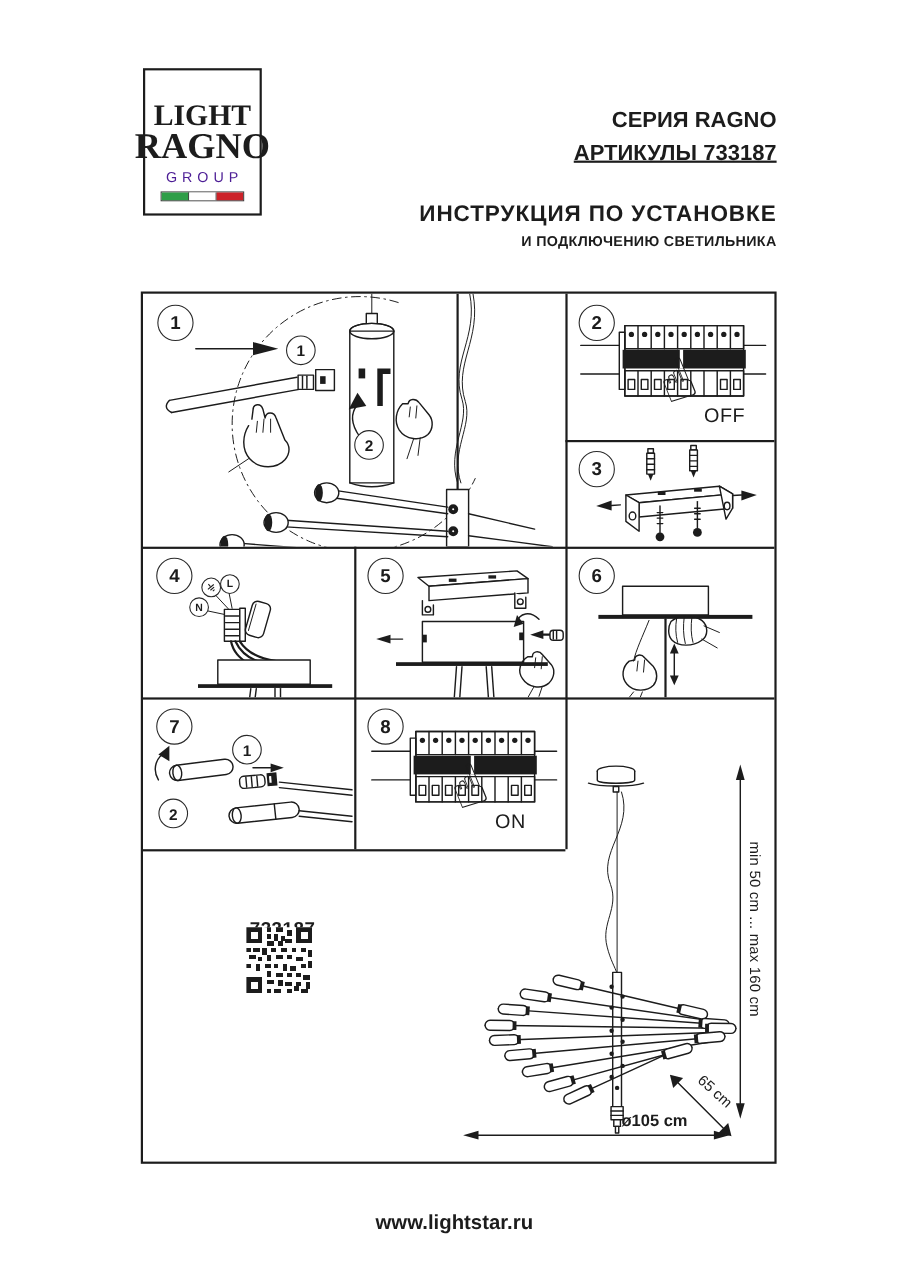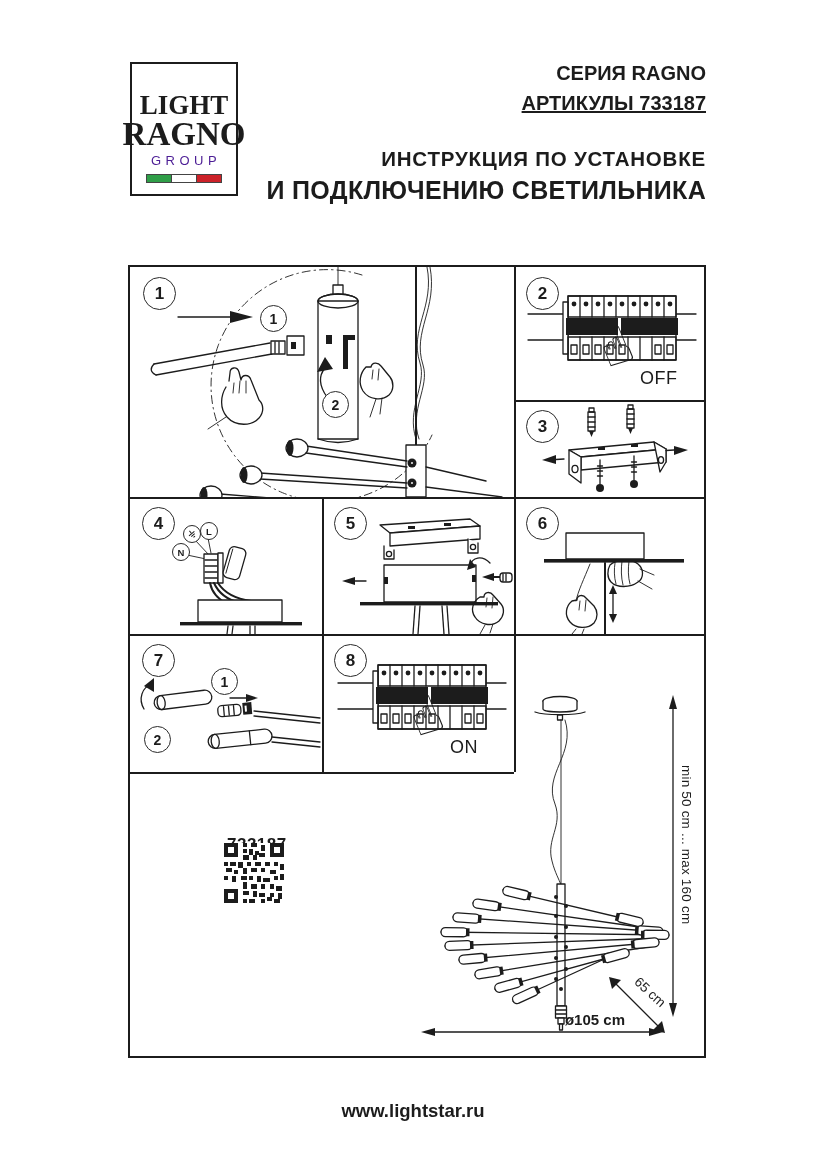--- a/index.html
+++ b/index.html
@@ -13,25 +13,25 @@
     left:130px;top:62px;width:108px;height:134px;border:2px solid #1c1c1c;
     display:flex;flex-direction:column;align-items:center;justify-content:flex-start;
     padding-top:28px;box-sizing:border-box;background:#fff;
   }
   .logo-l1{font-family:"Liberation Serif",serif;font-weight:700;font-size:27px;line-height:26px;letter-spacing:0px;text-align:center;}
   .logo-l2{font-family:"Liberation Serif",serif;font-weight:700;font-size:33px;line-height:32px;}
   .logo-l3{font-size:13px;letter-spacing:4.5px;margin:3px 0 6px 4px;font-weight:400;color:#4c1d95;}
   .flag{width:76px;height:9px;display:flex;border:1px solid #444;box-sizing:border-box;}
   .flag span{flex:1;border-right:1px solid #444;}
   .flag span:last-child{border-right:none;}
-  .hdr{right:120px;font-weight:700;}
+  .hdr{right:120px;font-weight:700;margin-top:36px;}
   .hdr-series{top:62px;font-size:20px;}
   .hdr-articles{top:92px;font-size:20px;text-decoration:underline;}
   .hdr-t1{top:147px;font-size:20.5px;letter-spacing:.8px;}
-  .hdr-t2{top:176px;font-size:25px;letter-spacing:.3px;}
+  .hdr-t2{top:176px;font-size:13px;letter-spacing:.3px;}
   
   .sheet{left:128px;top:265px;width:578px;height:793px;border:2px solid #1c1c1c;box-sizing:border-box;background:#fff;}
   .cell{position:absolute;box-sizing:border-box;overflow:hidden;}
   .bl{border-left:2px solid #1c1c1c;}
   .bt{border-top:2px solid #1c1c1c;}
   
   .stepnum{
     width:31px;height:31px;border:1.7px solid #2a2a2a;border-radius:50%;background:#fff;
     display:flex;align-items:center;justify-content:center;font-weight:700;font-size:17px;z-index:5;
   }

